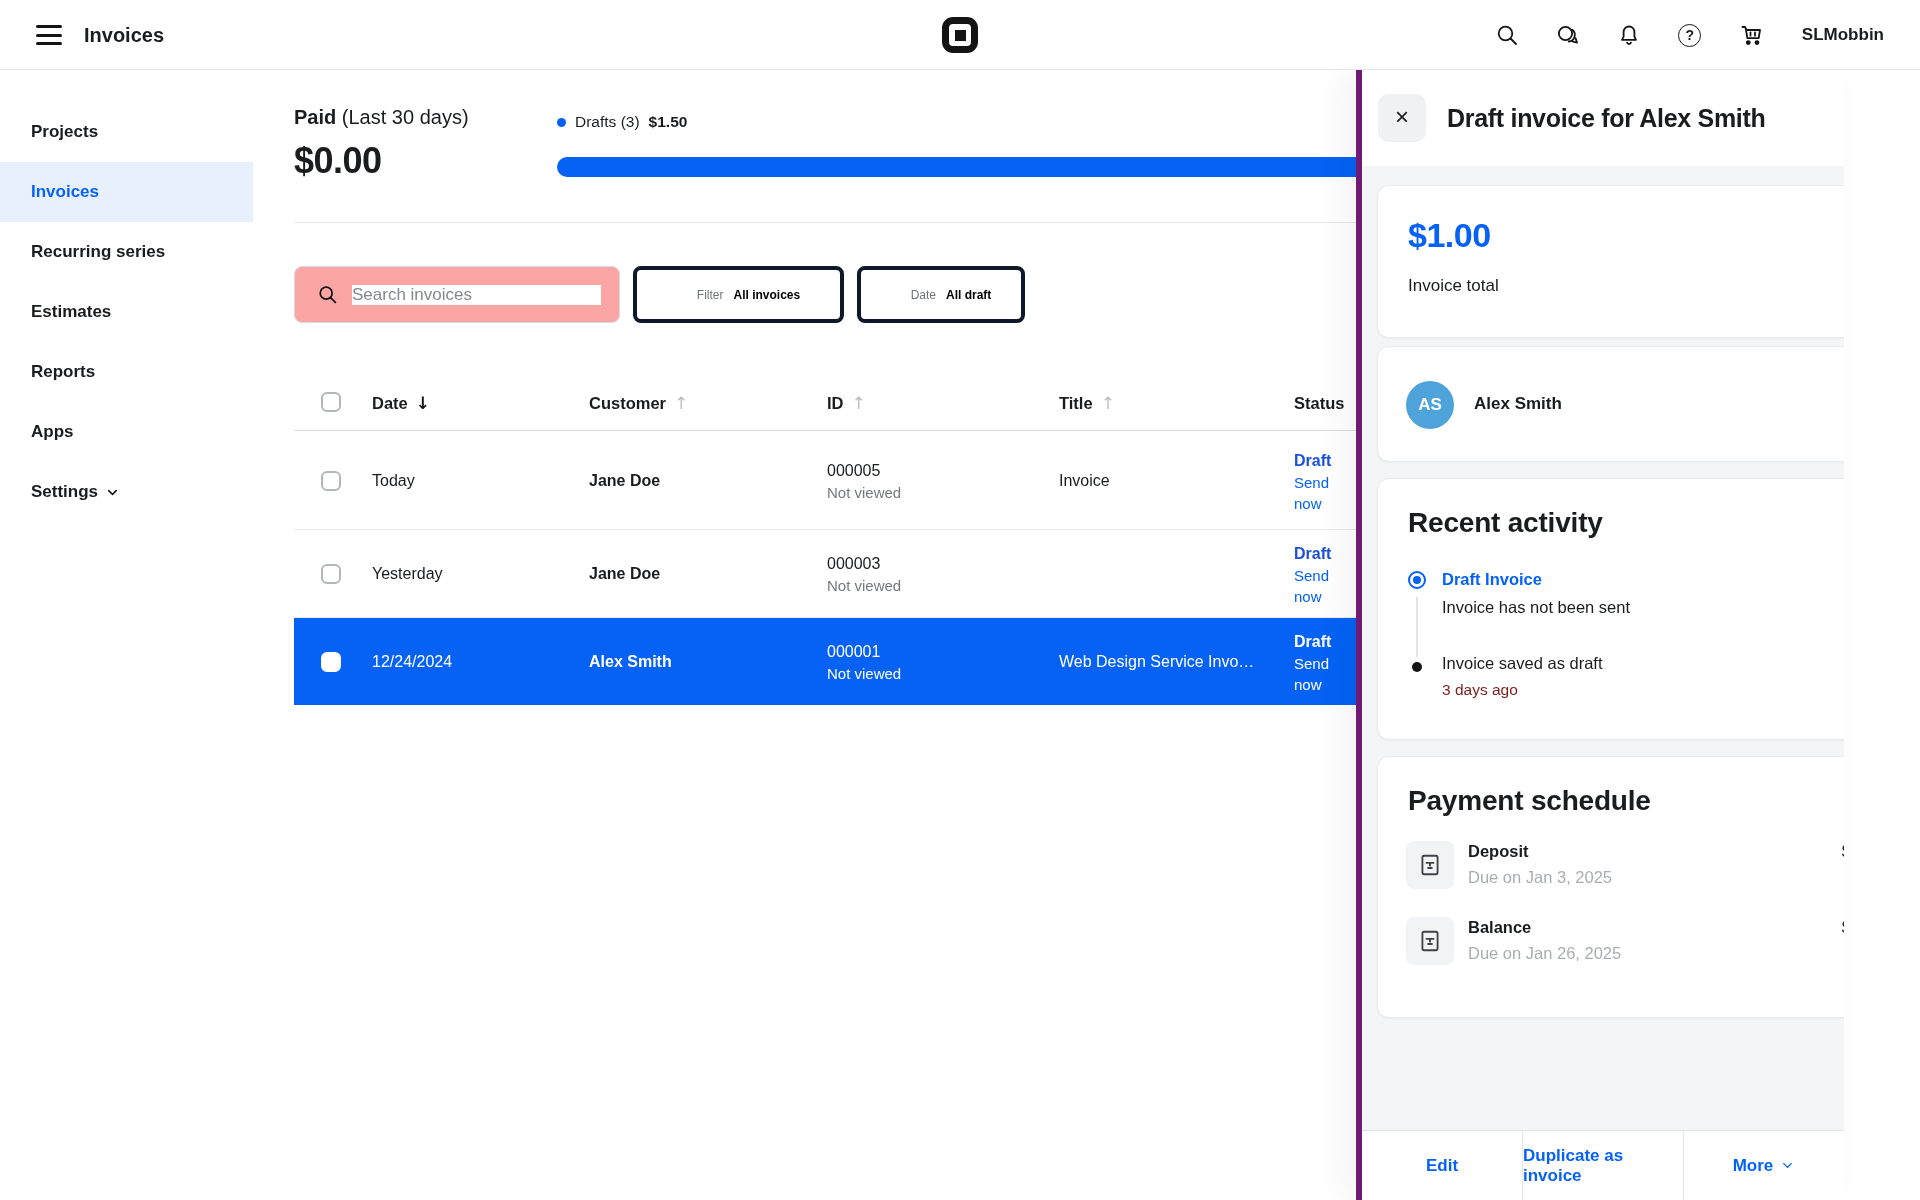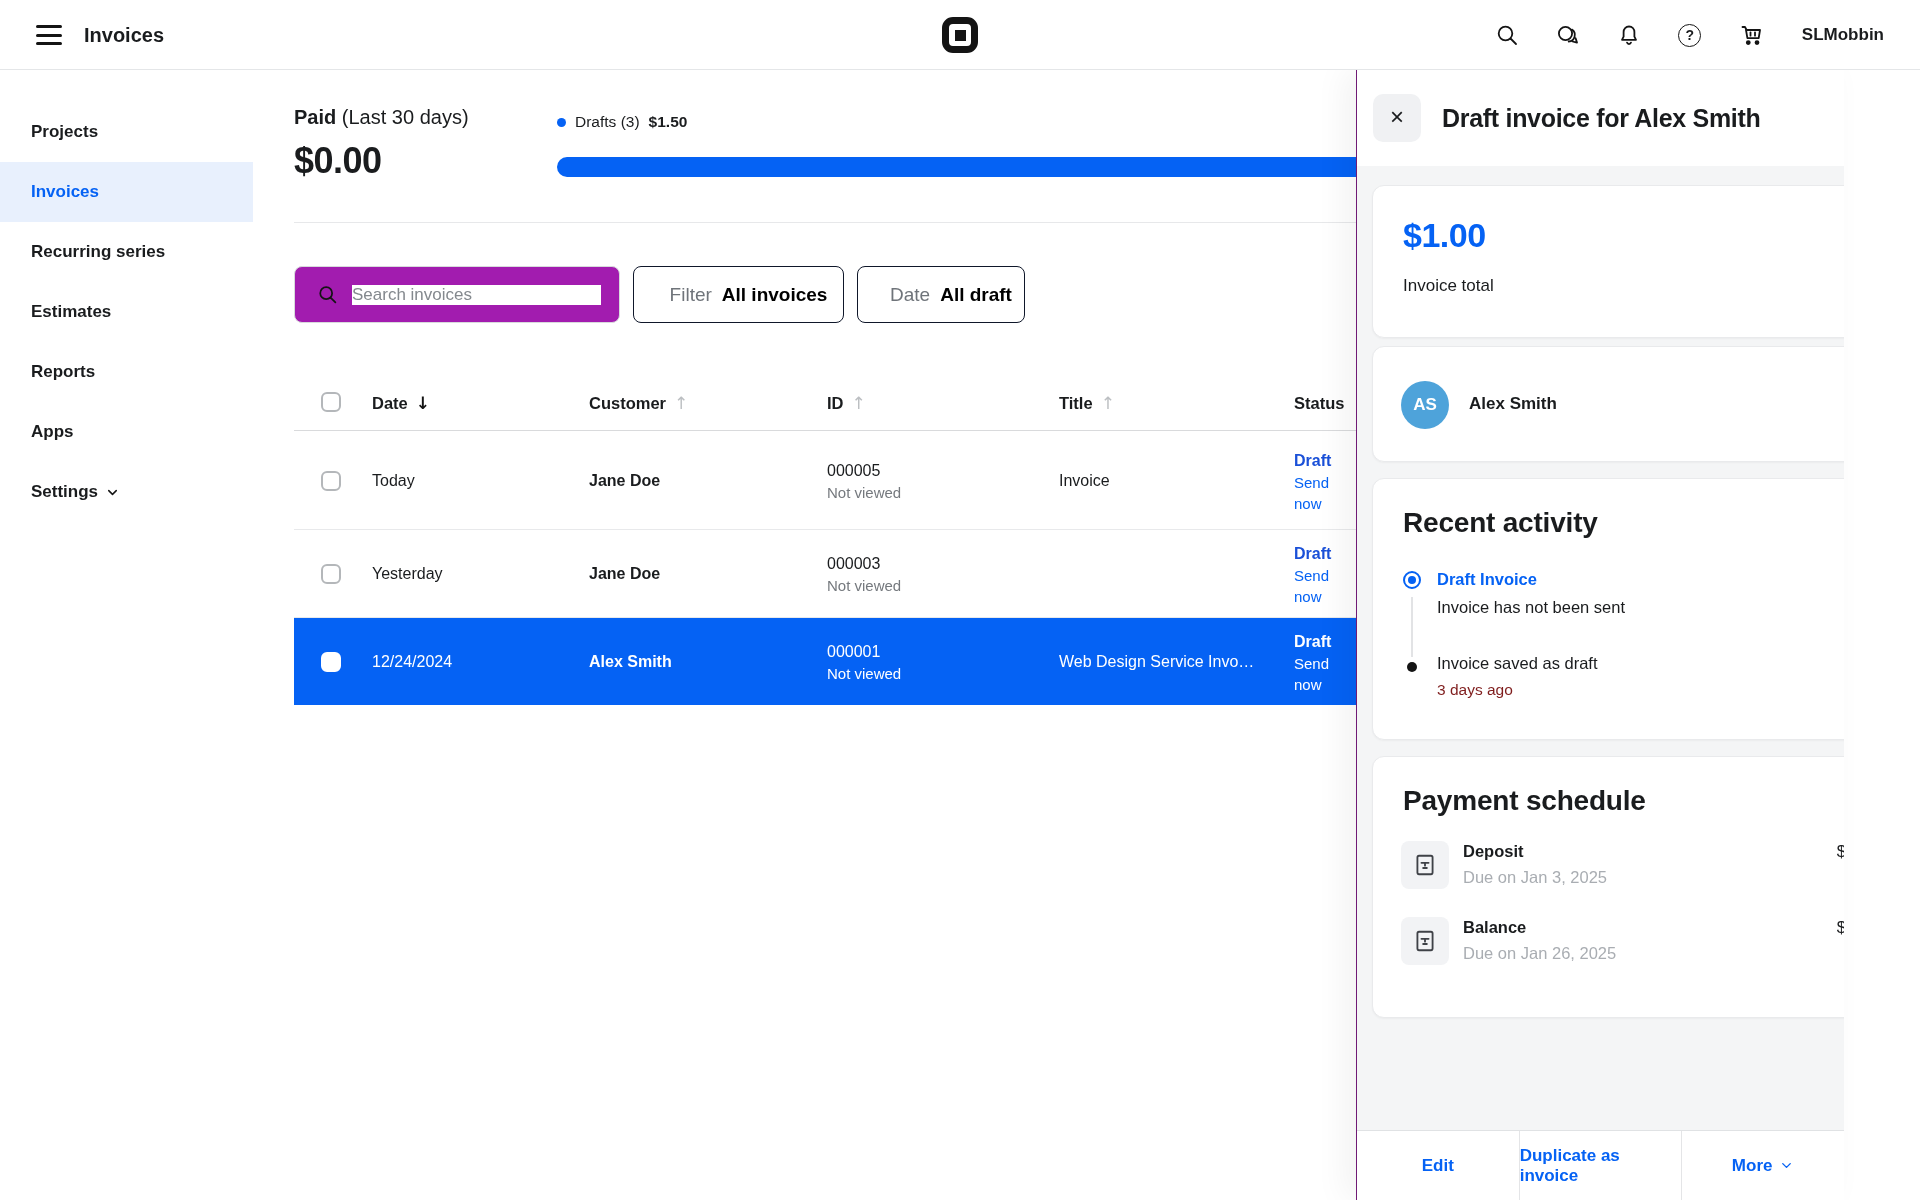--- a/index.html
+++ b/index.html
@@ -31,25 +31,25 @@
   .paid-line b { font-weight:700; }
   .paid-line span { font-weight:400; }
   .paid-amount { position:absolute; left:294px; top:140px; font-size:36px; font-weight:800; letter-spacing:-.5px; }
   .legend { position:absolute; left:557px; top:113px; display:flex; align-items:center; gap:9px; font-size:15.5px; }
   .legend .dot { width:9px; height:9px; border-radius:50%; background:#0562f4; }
   .legend b { font-weight:700; }
   .progress { position:absolute; left:557px; top:157px; width:800px; height:20px; background:#0562f4; border-radius:10px 0 0 10px; }
   .divider-1 { position:absolute; left:294px; top:222px; width:1063px; border-top:1px solid #e7e8ea; }
 
   
-  .search-box { position:absolute; left:294px; top:266px; width:326px; height:57px; border:1px solid #d8dadc; border-radius:8px; background:#a21caf; display:flex; align-items:center; padding:0 18px 0 22px; gap:14px; }
+  .search-box { position:absolute; left:294px; top:266px; width:326px; height:57px; border:1px solid #d8dadc; border-radius:8px; background:#fca5a5; display:flex; align-items:center; padding:0 18px 0 22px; gap:14px; }
   .search-box svg { width:21px; height:21px; stroke:#141414; stroke-width:2; fill:none; stroke-linecap:round; flex:none; }
   .search-box input { border:none; outline:none; font-size:17px; width:100%; font-family:inherit; color:#1a1c1e; }
   .search-box input::placeholder { color:#84898e; }
-  .pill-btn { position:absolute; top:266px; height:57px; border:1px solid #0f172a; border-radius:8px; background:#fff; display:flex; align-items:center; justify-content:center; gap:10px; font-size:19px; cursor:pointer;padding-left:20px; }
+  .pill-btn { position:absolute; top:266px; height:57px; border:4px solid #0f172a; border-radius:8px; background:#fff; display:flex; align-items:center; justify-content:center; gap:10px; font-size:12px; cursor:pointer;padding-left:20px; }
   .pill-btn .plabel { color:#6f747a; }
   .pill-btn .pvalue { font-weight:700; }
   .btn-filter { left:633px; width:211px; }
   .btn-date { left:857px; width:168px; }
 
   
   .checkbox { width:20px; height:20px; border:2px solid #b4b7ba; border-radius:6px; background:#fff; cursor:pointer; }
   .thead { position:absolute; left:294px; top:376px; width:1063px; height:55px; border-bottom:1px solid #d9dadc; }
   .thead .checkbox { position:absolute; left:27px; top:16px; }
   .hl { position:absolute; top:50%; transform:translateY(-50%); font-size:16.5px; font-weight:700; display:flex; align-items:center; gap:8px; cursor:pointer; }
@@ -67,21 +67,21 @@
   .c-date { left:78px; } .c-cust { left:295px; font-weight:700; } .c-id { left:533px; } .c-title { left:765px; } .c-status { left:1000px; }
   .c-id .idv { line-height:23px; }
   .c-id .sub { font-size:15px; color:#75797e; line-height:21px; }
   .c-status .st { font-weight:700; font-size:16px; color:#1a50d8; line-height:23px; }
   .c-status .act { font-size:15px; color:#0562f4; line-height:21px; }
   .trow.selected { background:#0562f4; }
   .trow.selected .cell, .trow.selected .c-id .sub, .trow.selected .c-status .st, .trow.selected .c-status .act { color:#fff; }
   .trow.selected .checkbox { background:#fff; border-color:#fff; }
 
   
-  .panel { position:absolute; left:1356px; top:70px; width:488px; height:1130px; background:#f4f5f6; border-left:1px solid #701a75; box-shadow:-12px 0 30px rgba(0,0,0,.05); z-index:20; overflow:hidden; }
+  .panel { position:absolute; left:1356px; top:70px; width:488px; height:1130px; background:#f4f5f6; border-left:6px solid #701a75; box-shadow:-12px 0 30px rgba(0,0,0,.05); z-index:20; overflow:hidden; }
   .panel-header { position:absolute; left:0; top:0; right:0; height:96px; background:#fff; }
   .close-btn { position:absolute; left:16px; top:24px; width:48px; height:48px; background:#f0f1f3; border-radius:10px; display:flex; align-items:center; justify-content:center; font-size:24px; color:#1a1c1e; cursor:pointer; }
   .close-btn::before { content:"×"; margin-top:-2px; }
   .panel-title { position:absolute; left:85px; top:0; line-height:96px; font-size:25px; font-weight:800; letter-spacing:-.3px; white-space:nowrap; }
   .card { position:absolute; left:15px; width:537px; background:#fff; border:1px solid #e9eaec; border-radius:12px; box-shadow:0 1px 2px rgba(0,0,0,.04); }
   .card-total { top:115px; height:153px; }
   .total-amount { position:absolute; left:30px; top:30px; font-size:34px; font-weight:800; color:#0562f4; letter-spacing:-.5px; }
   .total-label { position:absolute; left:30px; top:90px; font-size:17px; }
   .card-customer { top:276px; height:116px; cursor:pointer; }
   .avatar { position:absolute; left:28px; top:34px; width:48px; height:48px; border-radius:50%; background:#4ea3da; color:#fff; display:flex; align-items:center; justify-content:center; font-size:17px; font-weight:600; }

